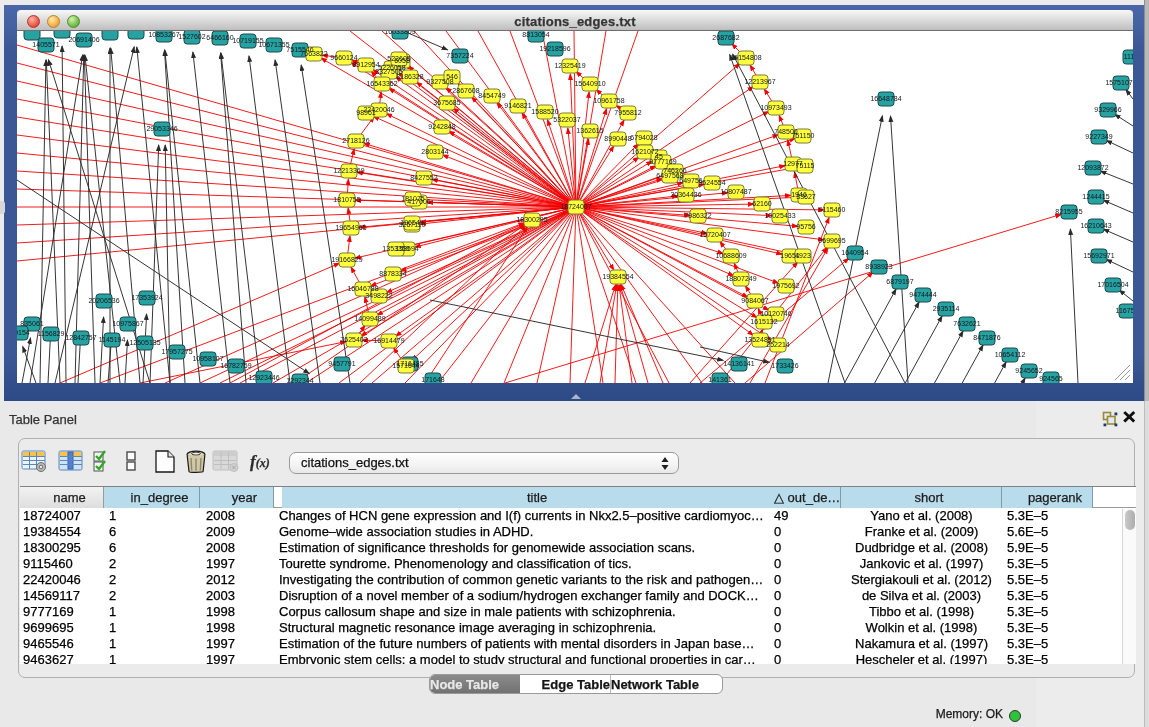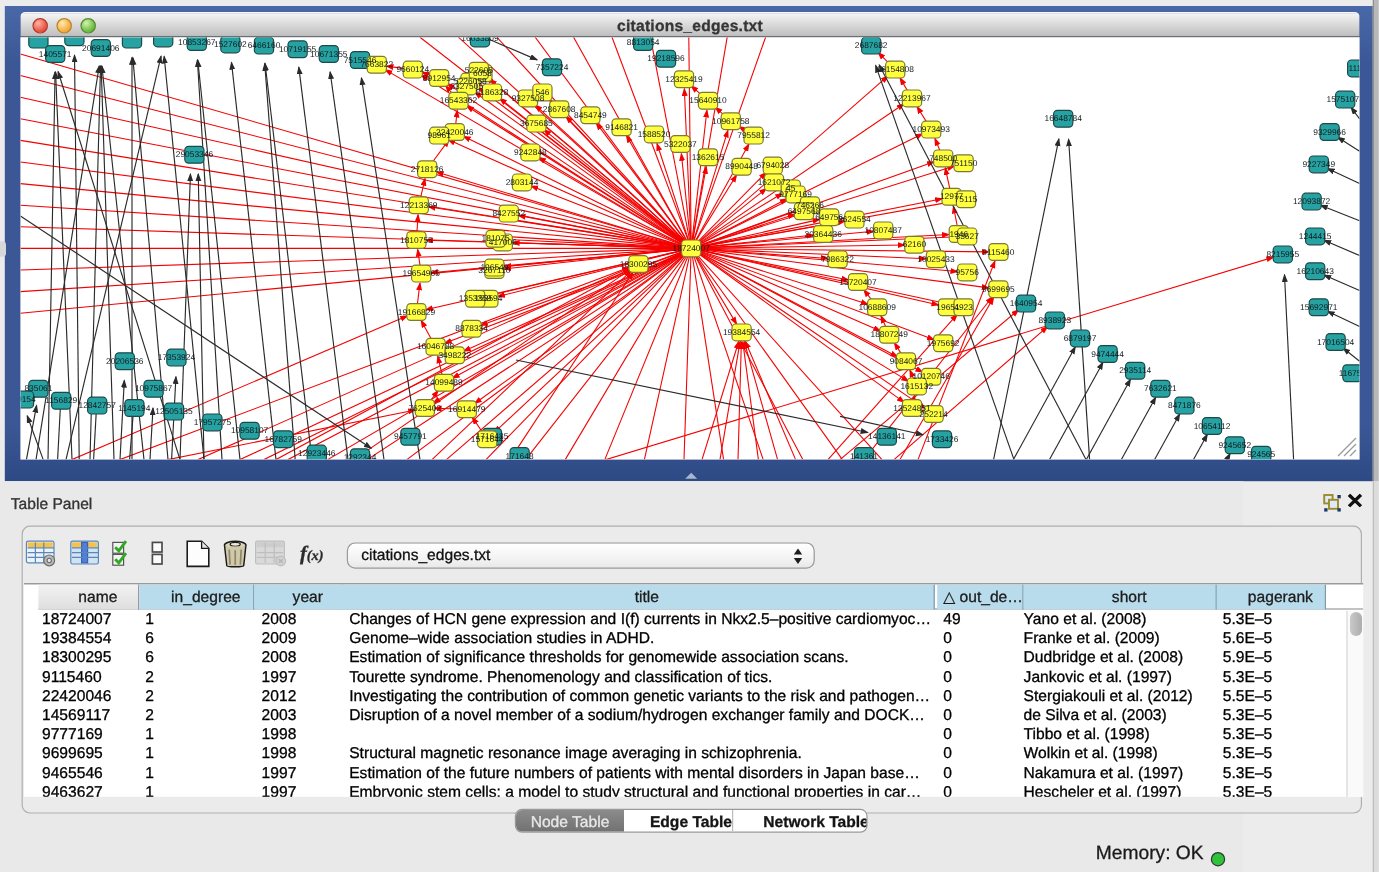--- a/index.html
+++ b/index.html
@@ -47,58 +47,58 @@
 #toolbar { position:absolute; left:0px; top:10px; height:26px; width:1100px; }
 .ticon { position:absolute; top:0; }
 
 #dropdown { position:absolute; left:270px; top:3px; width:390px; height:22px;
   background:linear-gradient(#ffffff, #f1f1f1 70%, #e8e8e8); border:1px solid #9a9a9a;
   border-radius:7px; font-size:13px; color:#111; line-height:20px; padding-left:11px; }
 #dd-spin { position:absolute; right:9px; top:4px; width:8px; height:13px; }
 
 
 #tbl { position:absolute; left:1px; top:47px; width:1116px; height:178px;
-  background:#ffffff; border-top:1px solid #828282; overflow:hidden; font-size:13px;padding-left:12px; }
+  background:#ffffff; border-top:1px solid #828282; overflow:hidden; font-size:13px; }
 #thead { position:relative; height:21px; border-bottom:1px solid #9a9a9a; }
 .th { position:absolute; top:0; height:21px; text-align:center; font-size:13px; white-space:nowrap; overflow:hidden; text-indent:16px;
   color:#1c1c1c; line-height:21px; background:#b9dcec;
   border-right:1px solid #7f9aa8; }
 #th0 { left:0; width:84px; background:linear-gradient(#f2f2f2,#dedede); border-right:1px solid #9a9a9a; }
 #th1 { left:84px; width:96px; }
 #th2 { left:180px; width:74px; }
-#th3 { left:252px; width:495px; }
+#th3 { left:262px; width:495px; }
 #th4 { left:749px; width:72px; text-align:left; padding-left:5px; text-indent:0; }
 #th5 { left:821px; width:161px; }
 #th6 { left:982px; width:91px; }
 .tr { position:relative; height:16px; line-height:16px; white-space:nowrap; color:#000; }
 .tr div { position:absolute; top:0; height:16px; overflow:hidden; }
 .c0 { left:3px;  width:80px; }
 .c1 { left:89px; width:90px; }
 .c2 { left:186px; width:68px; }
 .c3 { left:259px; width:492px; }
 .c4 { left:754px; width:66px; }
-.c5 { left:821px; width:161px; text-align:left; }
+.c5 { left:821px; width:161px; text-align:center; }
 .c6 { left:987px; width:88px; }
 #vscroll { position:absolute; left:1102px; top:22px; width:15px; height:156px;
   background:#fafafa; border-left:1px solid #d8d8d8; }
 #vthumb { position:absolute; left:2px; top:1px; width:10px; height:20px;
   background:linear-gradient(90deg,#c9c9c9,#adadad); border-radius:5px; }
 
 
 #tabs { position:absolute; left:429px; top:273px; width:294px; height:20px;
   background:#ffffff; border:1px solid #9a9a9a; border-radius:6px; overflow:hidden;
   font-size:13px; font-weight:bold; }
 #tab-node { position:absolute; left:0; top:0; width:90px; height:20px;
-  background:linear-gradient(#8b8b8b,#6f6f6f); color:#e8e8e8; text-align:center; line-height:19px; font-weight:normal; }
+  background:linear-gradient(#8b8b8b,#6f6f6f); color:#e8e8e8; line-height:19px; font-weight:bold; }
 #tab-edge { position:absolute; left:90px; top:0; width:91px; height:20px;
   color:#151515; text-align:right; line-height:19px; border-right:1px solid #bbb; }
 #tab-net { position:absolute; left:181px; top:0; width:113px; height:20px;
-  color:#151515; text-align:right; line-height:19px; }
-
-#memory { position:absolute; right:33px; bottom:6px; font-size:16px; color:#1a1a1a;text-align:right; }
+  color:#151515; text-align:left; line-height:19px; }
+
+#memory { position:absolute; right:33px; bottom:6px; font-size:12px; color:#1a1a1a;text-align:right; }
 #memdot { position:absolute; right:15px; bottom:5px; width:12px; height:12px; border-radius:50%;
   background:#2fc33b; border:1.5px solid #333; }
 </style></head>
 <body>
 <div id="app">
   <div id="desktop"></div>
   <div id="desktop-right-strip"></div>
   <div style="position:absolute;left:1144px;top:401px;width:5px;height:326px;background:#dcdcdc;border-left:1px solid #bdbdbd;"></div>
   <div id="notch"></div>
   <svg style="position:absolute;left:569px;top:393px" width="14" height="7" viewBox="0 0 14 7">
@@ -788,20 +788,21 @@
             <div class="c2">2003</div>
             <div class="c3">Disruption of a novel member of a sodium/hydrogen exchanger family and DOCK…</div>
             <div class="c4">0</div>
             <div class="c5">de Silva et al. (2003)</div>
             <div class="c6">5.3E–5</div>
           </div>
 <div class="tr">
             <div class="c0">9777169</div>
             <div class="c1">1</div>
             <div class="c2">1998</div>
+            <div class="c3">Corpus callosum shape and size in male patients with schizophrenia.</div>
             <div class="c4">0</div>
             <div class="c5">Tibbo et al. (1998)</div>
             <div class="c6">5.3E–5</div>
           </div>
 <div class="tr">
             <div class="c0">9699695</div>
             <div class="c1">1</div>
             <div class="c2">1998</div>
             <div class="c3">Structural magnetic resonance image averaging in schizophrenia.</div>
             <div class="c4">0</div>

